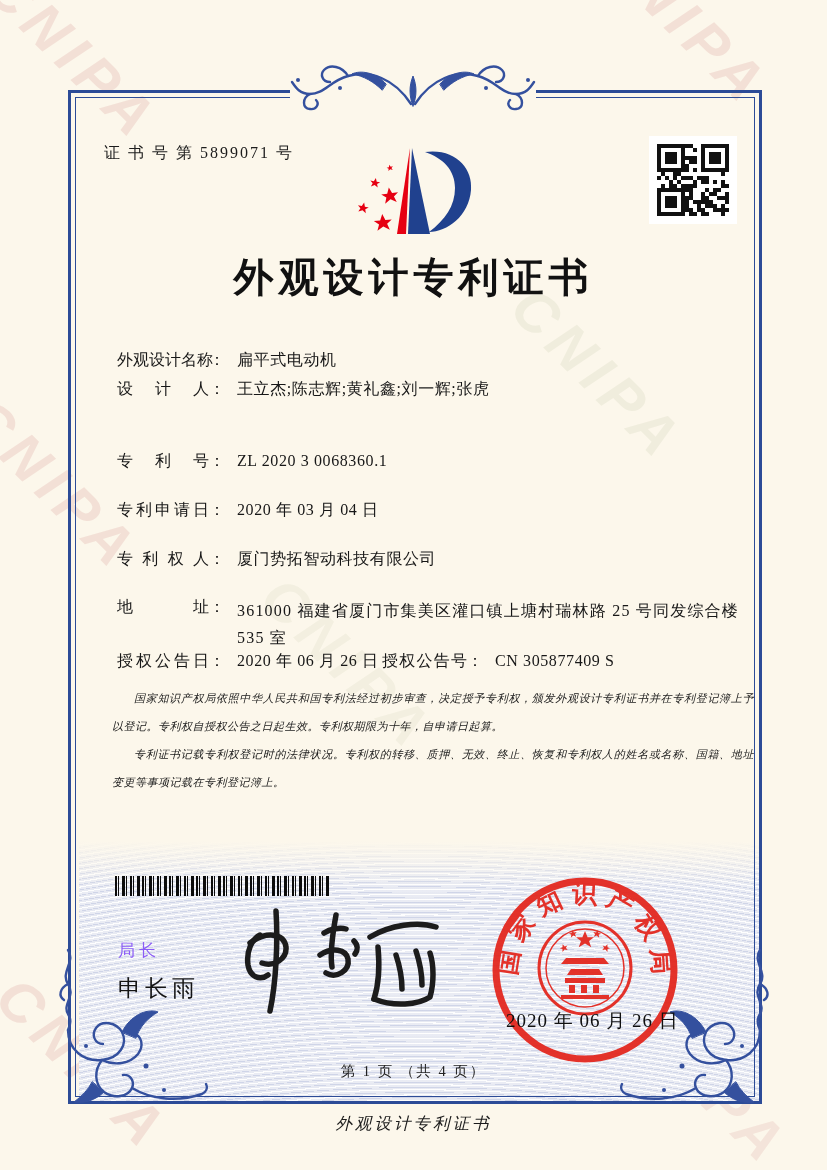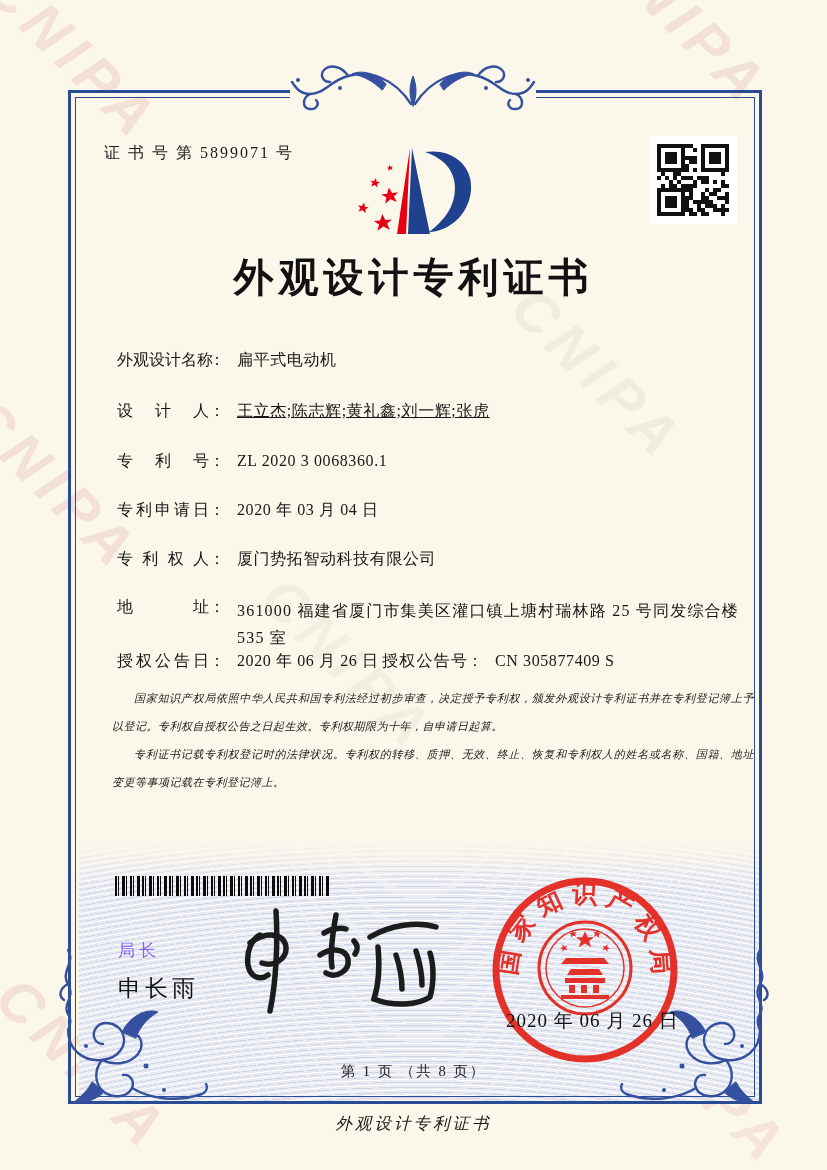--- a/index.html
+++ b/index.html
@@ -257,21 +257,21 @@
         <rect x="56" y="76" width="4" height="4"></rect>
         <rect x="72" y="76" width="4" height="4"></rect>
       </g>
   </svg>
 
   <div class="title">外观设计专利证书</div>
 
   <div class="row" style="top:350px;">
     <span class="f-label">外观设计名称</span><span class="f-colon">：</span><span class="f-value">扁平式电动机</span>
   </div>
-  <div class="row" style="top:401px;text-decoration:underline;">
+  <div class="row" style="top:379px;">
     <span class="f-label">设计人</span><span class="f-colon">：</span><span class="f-value">王立杰;陈志辉;黄礼鑫;刘一辉;张虎</span>
   </div>
   <div class="row" style="top:451px;">
     <span class="f-label">专利号</span><span class="f-colon">：</span><span class="f-value">ZL 2020 3 0068360.1</span>
   </div>
   <div class="row" style="top:500px;">
     <span class="f-label">专利申请日</span><span class="f-colon">：</span><span class="f-value">2020 年 03 月 04 日</span>
   </div>
   <div class="row" style="top:549px;">
     <span class="f-label">专利权人</span><span class="f-colon">：</span><span class="f-value">厦门势拓智动科技有限公司</span>
@@ -336,16 +336,16 @@
         <rect x="78" y="106" width="40" height="5"></rect>
         <rect x="82" y="113" width="6" height="8"></rect>
           <rect x="94" y="113" width="6" height="8"></rect>
           <rect x="106" y="113" width="6" height="8"></rect>
         <rect x="74" y="123" width="48" height="4"></rect>
       </g>
     </g>
   </svg>
   <div class="seal-date">2020 年 06 月 26 日</div>
 
-  <div class="page-indicator">第 1 页 （共 8 页）</div>
+  <div class="page-indicator">第 1 页 （共 4 页）</div>
   <div class="footer-note">外观设计专利证书</div>
 
 </div>
 
 </body></html>

